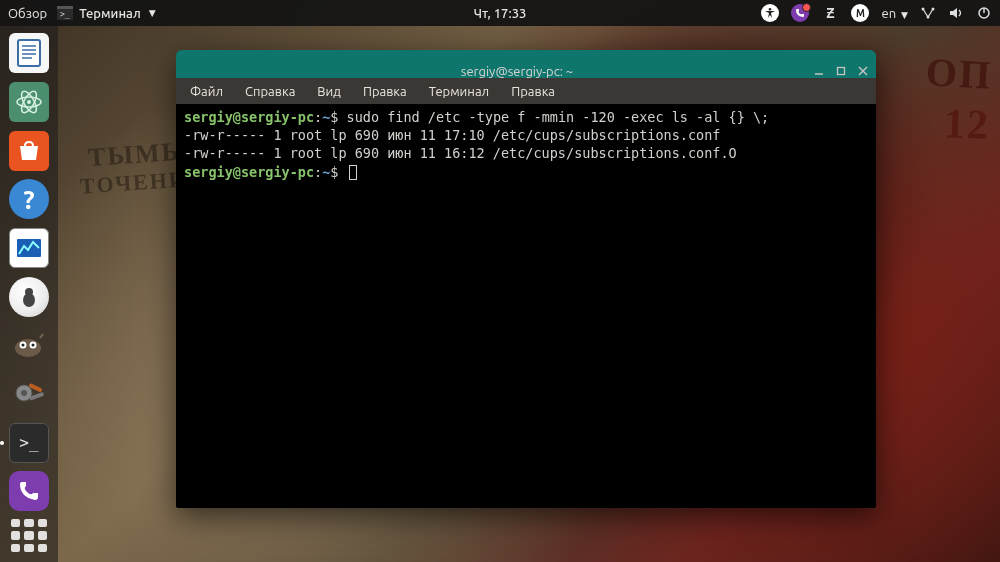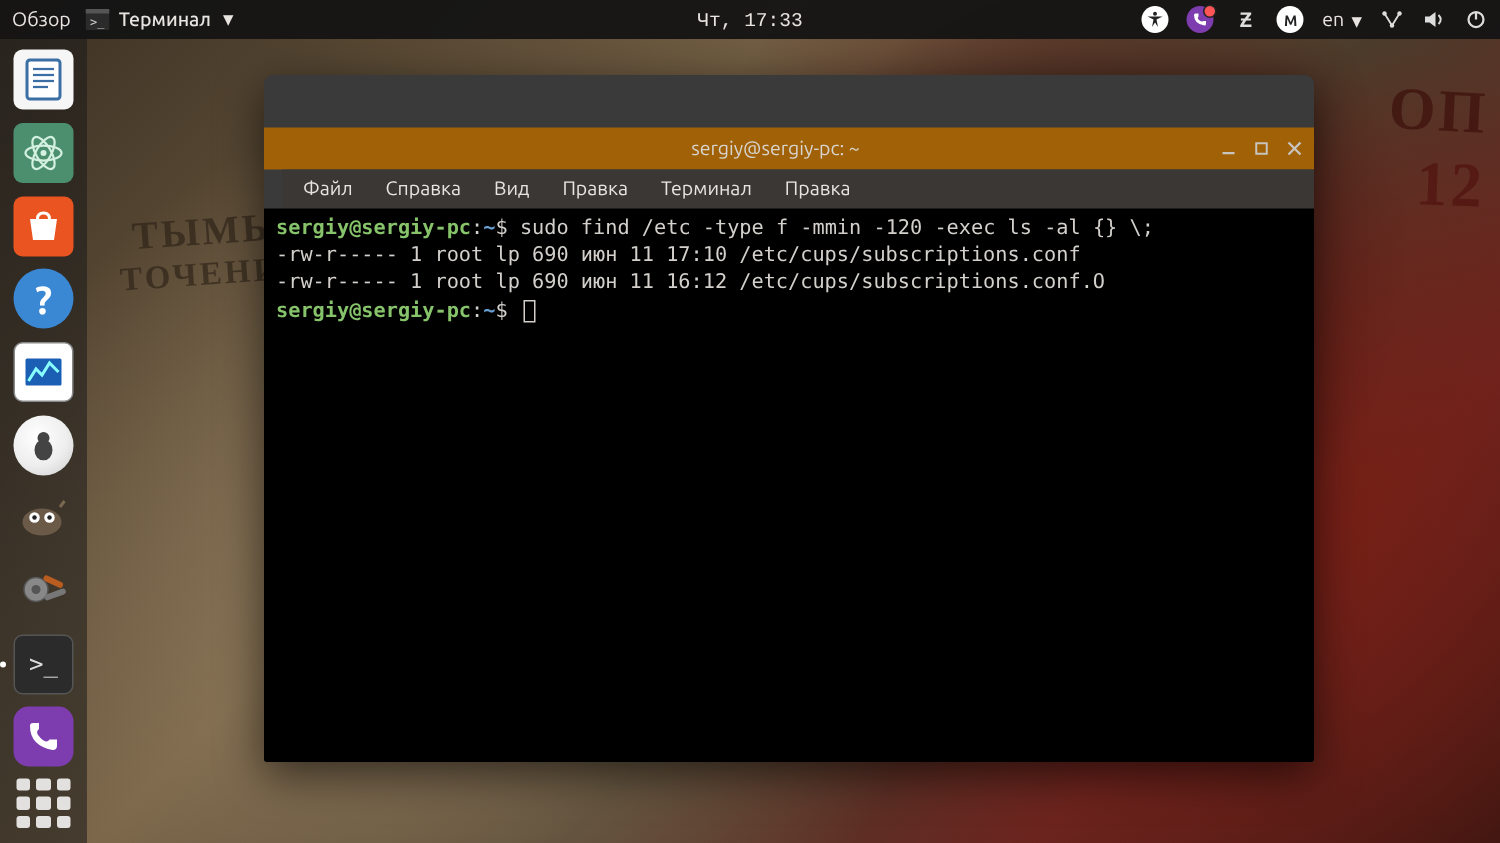--- a/index.html
+++ b/index.html
@@ -15,21 +15,21 @@
 }
 
 .top-panel {
   position: absolute; top: 0; left: 0; right: 0; height: 26px;
   background: rgba(20,20,20,0.95); color: #e8e4e0;
   display: flex; align-items: center; padding: 0 8px;
   font-size: 13px; z-index: 10;
 }
 .top-panel .left { display: flex; align-items: center; gap: 10px; }
 .top-panel .app { display: flex; align-items: center; gap: 6px; font-weight: 500; }
-.top-panel .center { position: absolute; left: 50%; transform: translateX(-50%); font-weight: 500; font-family: Liberation Mono, monospace; }
+.top-panel .center { position: absolute; left: 50%; transform: translateX(-50%); font-weight: 500; }
 .top-panel .right { margin-left: auto; display: flex; align-items: center; gap: 12px; }
 .top-panel .ticon { width: 16px; height: 16px; display: inline-flex; align-items: center; justify-content: center; }
 .top-panel .circle { width: 18px; height: 18px; border-radius: 50%; background: #777; display: flex; align-items: center; justify-content: center; font-size: 10px; font-weight: bold; color: #222; }
 .top-panel .circle.a11y { background: #fff; }
 .top-panel .circle.viber { background: #7d3daf; color: #fff; position: relative; }
 .top-panel .circle.viber::after { content:""; position:absolute; top:-1px; right:-2px; width:7px; height:7px; background:#ff5555; border-radius:50%; border:1px solid #222; }
 .top-panel .circle.zz { background:none; color:#ddd; font-size:14px; font-weight:bold;}
 .top-panel .circle.m { background:#fff; color:#222; }
 .top-panel .dd { font-size: 9px; margin-left: 2px; }
 
@@ -52,29 +52,29 @@
 .dock-grip { margin-top:auto; margin-bottom:10px; width:36px; height:36px; display:grid; grid-template-columns:repeat(3,1fr); grid-template-rows:repeat(3,1fr); gap:4px; }
 .dock-grip span { background: rgba(255,255,255,0.85); border-radius:2px; }
 
 .terminal {
   position: absolute; left: 176px; top: 50px; width: 700px; height: 458px;
   background: #3a3a3a; border-radius: 6px 6px 2px 2px; overflow: hidden;
   box-shadow: 0 8px 30px rgba(0,0,0,0.6);
   display: flex; flex-direction: column;
 }
 .titlebar {
-  height: 28px; background: #a16207; display:flex; align-items:center;
-  color:#d8d4d0; font-size:13px; padding: 0 6px; margin-top: 35px;
+  height: 28px; background: #0f766e; display:flex; align-items:flex-end;
+  color:#d8d4d0; font-size:13px; padding: 0 6px;
 }
 .titlebar .title { flex:1; text-align:center; }
 .titlebar .win-btns { display:flex; gap:8px; }
 .titlebar .wb { width:14px; height:14px; display:flex; align-items:center; justify-content:center; color:#c8c4c0; font-size:11px; cursor:pointer; }
 .menubar {
   height: 26px; background: #3a3734; display:flex; align-items:center; gap: 2px;
-  padding: 0 4px; color:#e8e4e0; font-size:13px;margin-left:12px;
+  padding: 0 4px; color:#e8e4e0; font-size:13px;
 }
 .menubar .mi { padding: 2px 10px; cursor:pointer; border-radius:3px; }
 .term-body {
   flex:1; background:#000000; padding: 4px 8px;
   font-family: "DejaVu Sans Mono", "Ubuntu Mono", monospace;
   font-size: 13.5px; line-height: 1.35; color:#d3d0cc;
   white-space: pre;
 }
 .prompt-user { color:#86c36a; font-weight:bold; }
 .prompt-path { color:#6a9fd4; font-weight:bold; }

